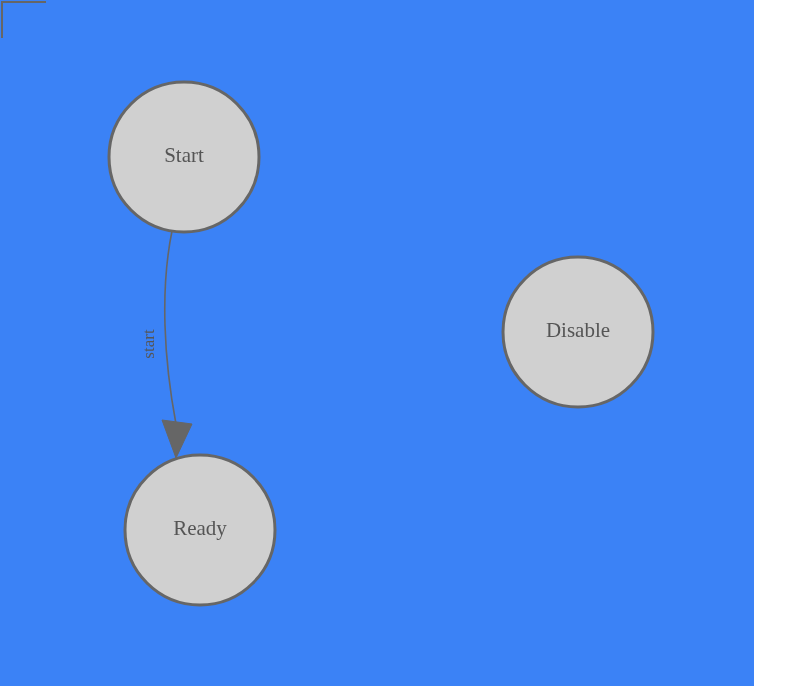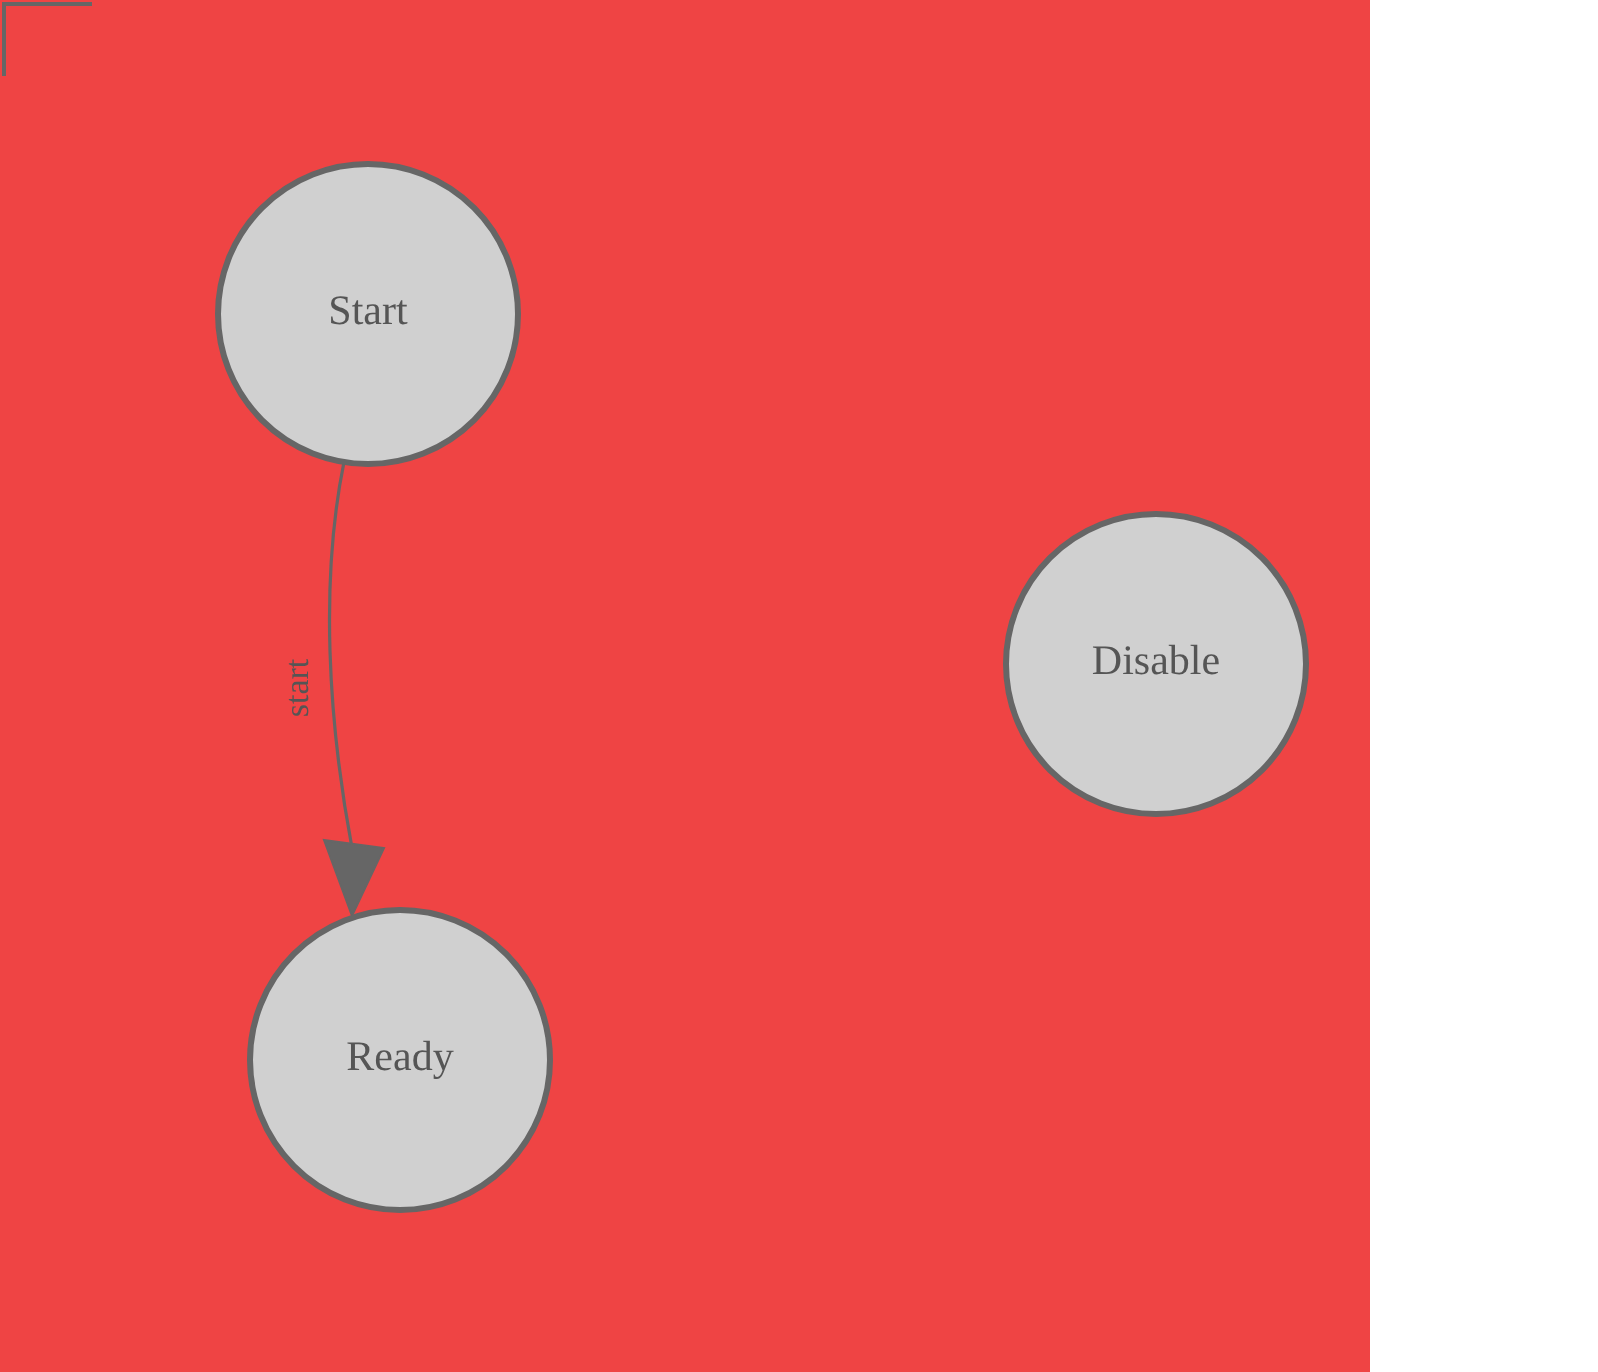--- a/index.html
+++ b/index.html
@@ -59,21 +59,21 @@
   }
   .corner-bracket {
     fill: none;
     stroke: #666666;
     stroke-width: 2;
   }
 </style>
 </head>
 <body>
 
-<div id="canvas" style="width: 685px; height: 686px; background: #ef4444;">
+<div id="canvas" style="width: 754px; height: 686px; background: #3b82f6;">
 
   <svg id="diagram-svg" viewBox="0 0 799 686" style="width: 799px; height: 686px;">
 
     <path class="corner-bracket" d="M 46 2 L 2 2 L 2 38" stroke="#666666"></path>
 
     <g>
       <path class="edge-path" d="M 172 231 C 160 290 164 360 176 424" stroke="#666666"></path>
       <path class="edge-arrowhead" d="M 162 420 L 192 424 L 176 458 Z" fill="#666666" stroke="#666666"></path>
       <text class="edge-label" x="150" y="344" fill="#555555" transform="rotate(-90 150 344)">start</text>
     </g>

